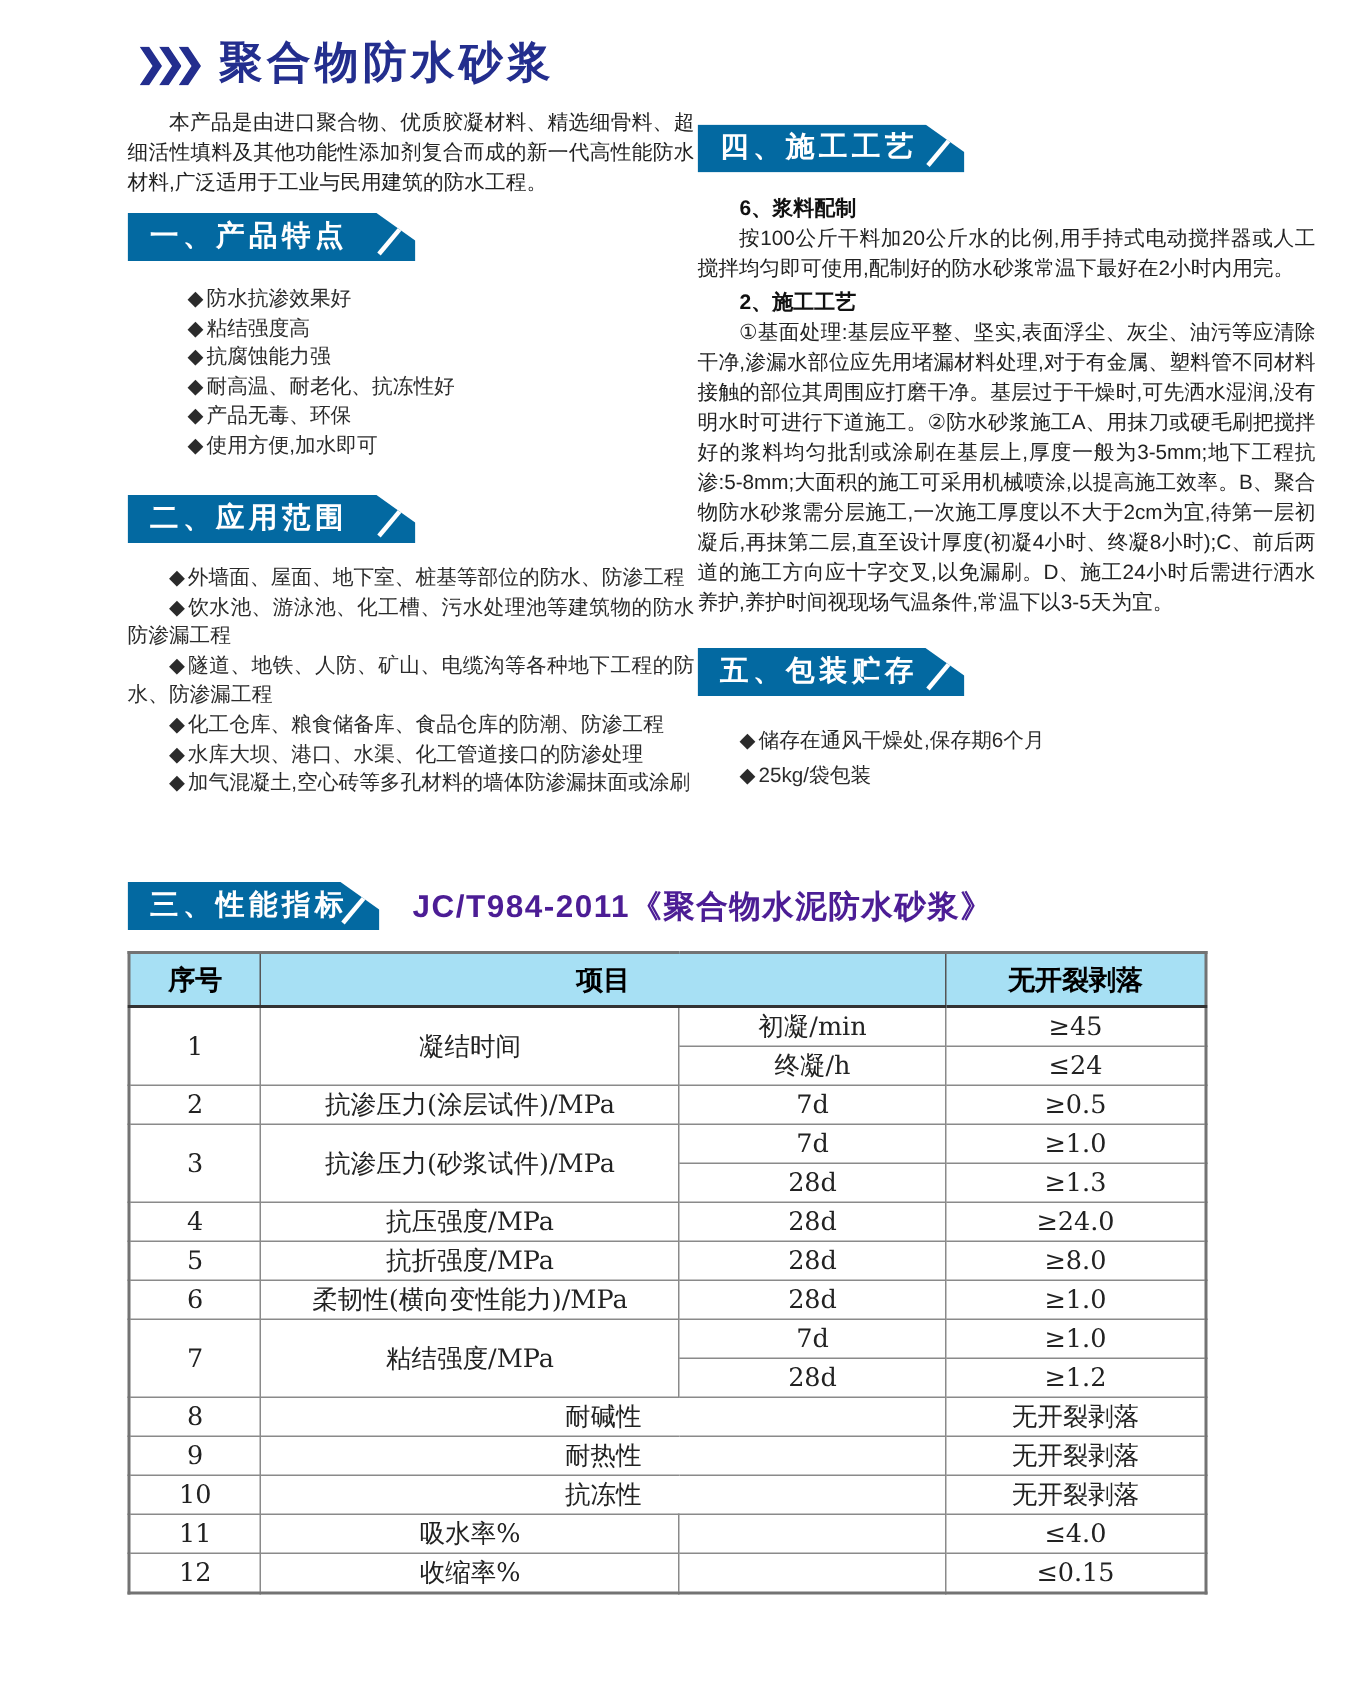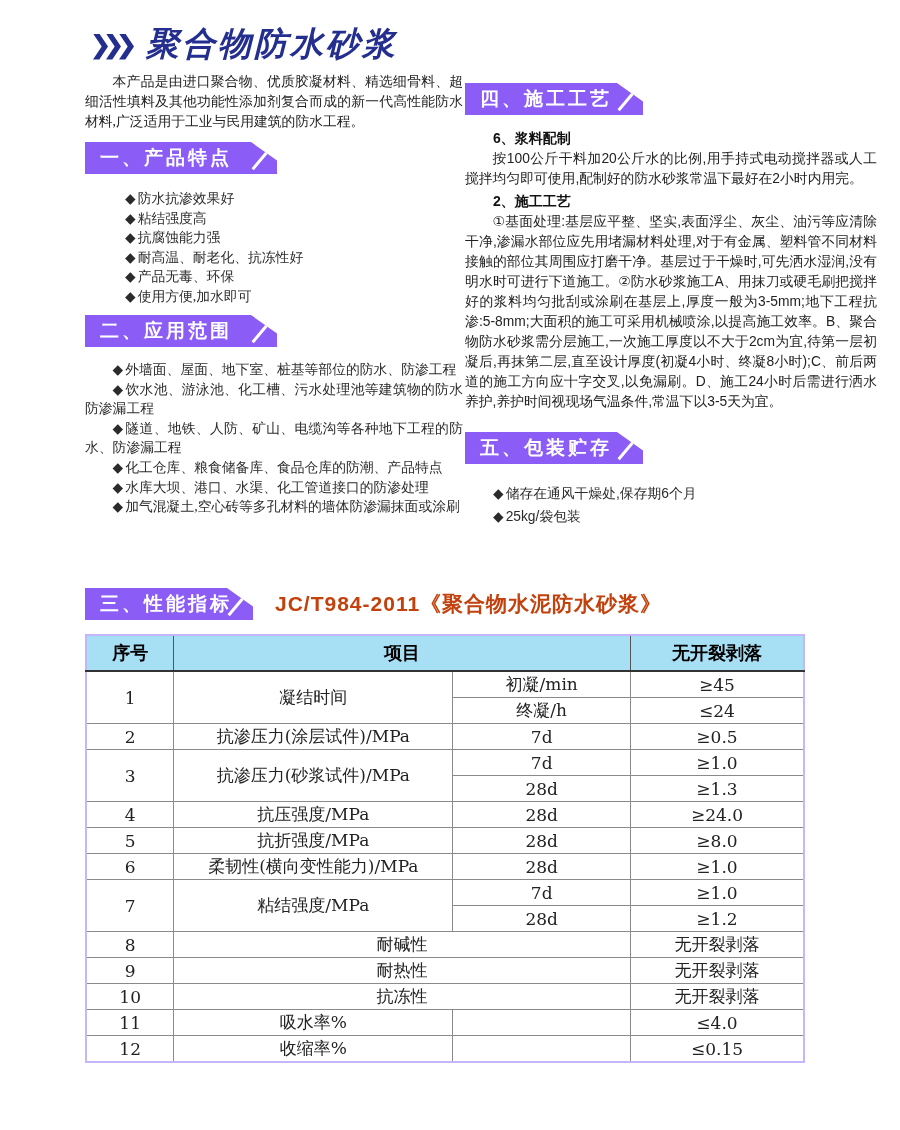--- a/index.html
+++ b/index.html
@@ -4,38 +4,38 @@
 <style>
   * { box-sizing: border-box; margin: 0; padding: 0; }
   html, body { width: 900px; height: 1130px; background: #ffffff; position: relative;
     font-family: "Liberation Sans", "DejaVu Sans", sans-serif; color: #2b2b2b; }
 
   
   .page-title-row { position: absolute; left: 93px; top: 22px; display: flex; align-items: center; }
   .chevrons { display: flex; margin-right: 14px; margin-top: 4px; }
   .chev { display: inline-block; width: 15px; height: 26px; background: #232e8e; margin-right: -2px;
           clip-path: polygon(0 0, 42% 0, 100% 50%, 42% 100%, 0 100%, 58% 50%); }
-  .page-title { font-size: 33px; font-weight: 900; color: #232e8e; letter-spacing: 3px; font-style: italic; }
-
-  
-  .col-left  { position: absolute; left: 85px;  top: 72px; width: 378px; font-family: Liberation Serif, serif; }
+  .page-title { font-size: 29px; font-weight: 900; color: #232e8e; letter-spacing: 3px; }
+
+  
+  .col-left  { position: absolute; left: 85px;  top: 72px; width: 378px; }
   .col-right { position: absolute; left: 465px; top: 83px; width: 412px; }
 
   .body-text { font-size: 13.8px; line-height: 20px; text-align: justify; color: #222; }
   .indent { text-indent: 2em; }
 
   
-  .banner { position: relative; background: #8b5cf6; color: #fff; height: 32px;
+  .banner { position: relative; background: #0369a1; color: #fff; height: 32px;
             line-height: 32px; padding-left: 15px; font-size: 19px; font-weight: bold;
             letter-spacing: 3px; clip-path: polygon(0 0, calc(100% - 26px) 0, 100% 58%, 100% 100%, 0 100%); }
   .banner::after { content: ""; position: absolute; top: -8px; right: 10px; width: 3px;
                    height: 40px; background: #ffffff; transform: rotate(40deg); }
 
   .banner-feat { width: 192px; margin-top: 10px; }
-  .banner-apps { width: 192px; margin-top: 9px; }
+  .banner-apps { width: 192px; margin-top: 24px; }
   .banner-proc { width: 178px; }
   .banner-pack { width: 178px; margin-top: 20px; }
   .banner-perf { width: 168px; flex: 0 0 auto; }
 
   
   .feature-list { margin: 15px 0 0 0; padding-left: 40px; }
   .feature-list p { font-size: 13.8px; line-height: 19.5px; margin: 0; }
   .bullet { margin-right: 2px; }
 
   .apps-list { margin-top: 13px; }
@@ -45,30 +45,30 @@
   .pack-list p { font-size: 13.8px; line-height: 23px; margin: 0; }
 
   
   .proc-body { margin-top: 13px; }
   .proc-sub { font-weight: bold; font-size: 14px; line-height: 21px; text-indent: 2em; color: #111; }
   .proc-text { margin-bottom: 2px; }
 
   
   .perf { position: absolute; left: 85px; top: 588px; width: 745px; }
   .perf-head { display: flex; align-items: center; }
-  .std-title { font-size: 21px; font-weight: 900; color: #c2410c; margin-left: 22px; letter-spacing: 1px; }
+  .std-title { font-size: 21px; font-weight: 900; color: #4c1d95; margin-left: 22px; letter-spacing: 1px; }
 
   table.perf-table { border-collapse: collapse; width: 720px; margin-top: 14px;
                      font-family: "DejaVu Serif", "Liberation Serif", serif; }
   .perf-table th { background: #a7e0f4; font-size: 18px; font-weight: 900; height: 36px;
                    font-family: "Liberation Sans", sans-serif; color: #000;
                    border: 1px solid #555; border-bottom: 2px solid #333; }
   .perf-table td { font-size: 17px; color: #222; text-align: center; height: 26px;
                    border: 1px solid #8a8a8a; padding: 1px 4px; }
-  table.perf-table { border: 2px solid #c4b5fd; }
+  table.perf-table { border: 2px solid #737373; }
   .perf-table td.major { border-top: 1.5px solid #5a5a5a; }
 
   
   .footnotes { display: flex; gap: 62px; margin-top: 9px; padding-left: 8px; }
   .footnotes p { font-size: 12.5px; font-weight: bold; color: #222; margin: 0; }
 </style>
 </head>
 <body>
 
 <div class="page-title-row">
@@ -91,21 +91,21 @@
     <p><span class="bullet">◆</span><span>耐高温、耐老化、抗冻性好</span></p>
     <p><span class="bullet">◆</span><span>产品无毒、环保</span></p>
     <p><span class="bullet">◆</span><span>使用方便,加水即可</span></p>
   </div>
 
   <div class="banner banner-apps">二、应用范围</div>
   <div class="apps-list">
     <p><span class="bullet">◆</span><span>外墙面、屋面、地下室、桩基等部位的防水、防渗工程</span></p>
     <p><span class="bullet">◆</span><span>饮水池、游泳池、化工槽、污水处理池等建筑物的防水防渗漏工程</span></p>
     <p><span class="bullet">◆</span><span>隧道、地铁、人防、矿山、电缆沟等各种地下工程的防水、防渗漏工程</span></p>
-    <p><span class="bullet">◆</span><span>化工仓库、粮食储备库、食品仓库的防潮、产品特点</span></p>
+    <p><span class="bullet">◆</span><span>化工仓库、粮食储备库、食品仓库的防潮、防渗工程</span></p>
     <p><span class="bullet">◆</span><span>水库大坝、港口、水渠、化工管道接口的防渗处理</span></p>
     <p><span class="bullet">◆</span><span>加气混凝土,空心砖等多孔材料的墙体防渗漏抹面或涂刷</span></p>
   </div>
 </div>
 
 <div class="col-right">
   <div class="banner banner-proc">四、施工工艺</div>
   <div class="proc-body">
     <p class="proc-sub">6、浆料配制</p>
     <p class="body-text indent proc-text">按100公斤干料加20公斤水的比例,用手持式电动搅拌器或人工搅拌均匀即可使用,配制好的防水砂浆常温下最好在2小时内用完。</p>

